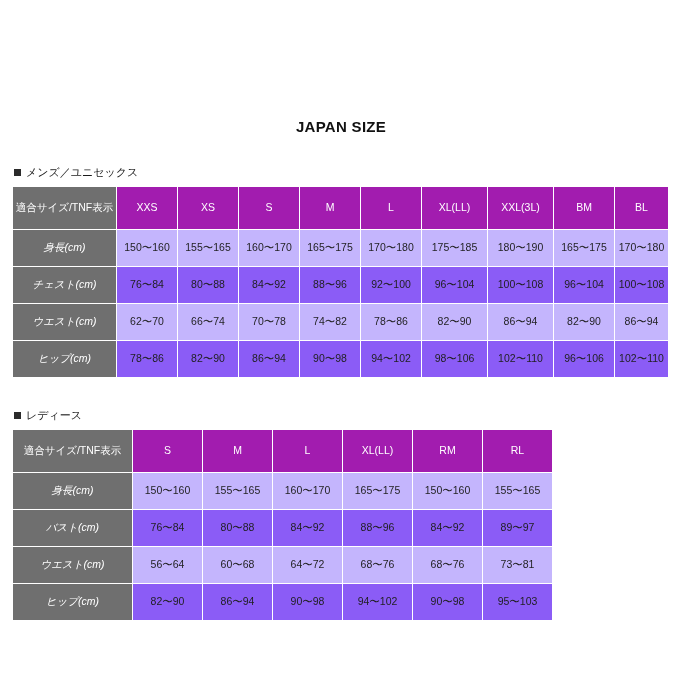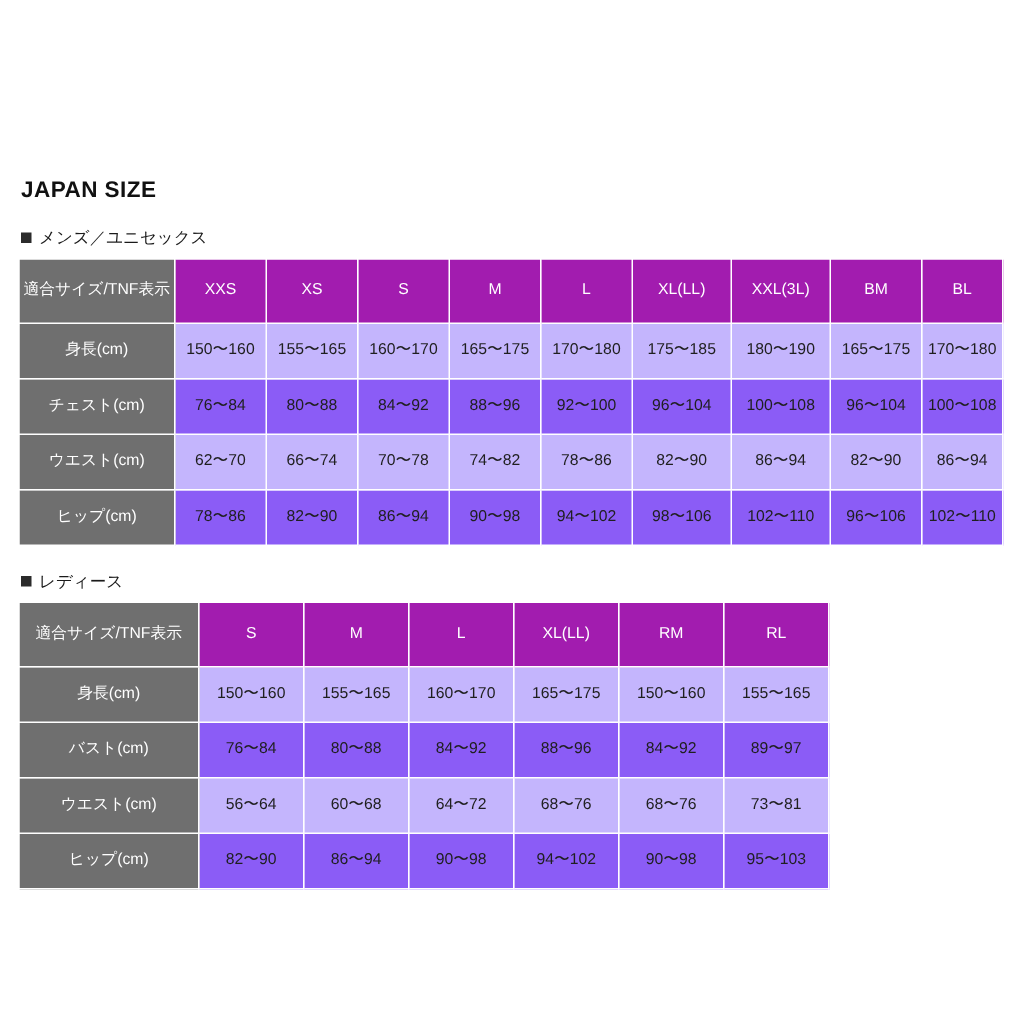--- a/index.html
+++ b/index.html
@@ -21,24 +21,25 @@
     box-sizing: border-box;
     padding: 0 12px;
   }
   .title {
     font-size: 15px;
     font-weight: bold;
     letter-spacing: 0.3px;
     margin: 118px 0 0 0;
     padding-left: 2px;
     color: #111111;
+    text-align: center;
   }
   .section-head {
     font-size: 11px;
-    margin: 16px 0 6px 2px;
+    margin: 30px 0 6px 2px;
     color: #1a1a1a;
     display: flex;
     align-items: center;
     gap: 5px;
   }
   .sq {
     display: inline-block;
     width: 7px;
     height: 7px;
     background: #2b2b2b;
@@ -66,20 +67,21 @@
     height: 34px;
   }
   .hdr td.rowlabel {
     background: #6f6f6f;
   }
   
   tbody td.rowlabel {
     background: #6f6f6f;
     color: #ffffff;
     font-size: 10.5px;
+    font-style: italic;
   }
   tbody td.val {
     background: #c4b5fd;
     color: #1f1f1f;
     height: 28px;
   }
   tbody tr.alt td.val {
     background: #8b5cf6;
   }
   .note {

